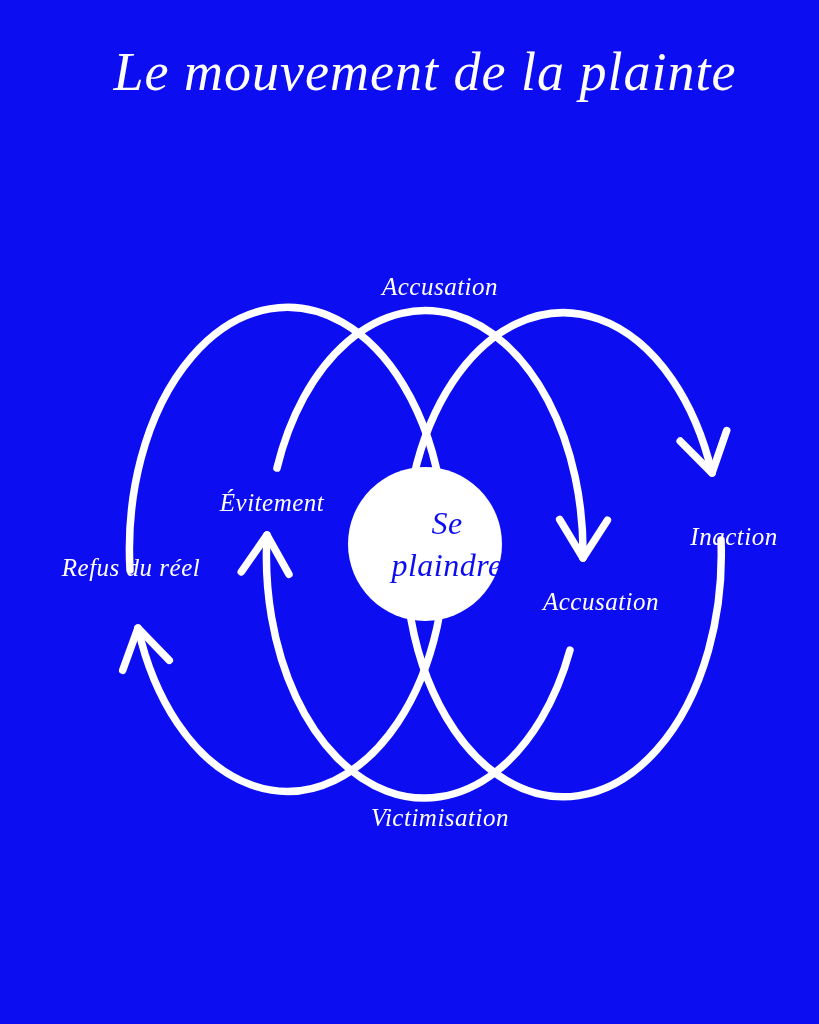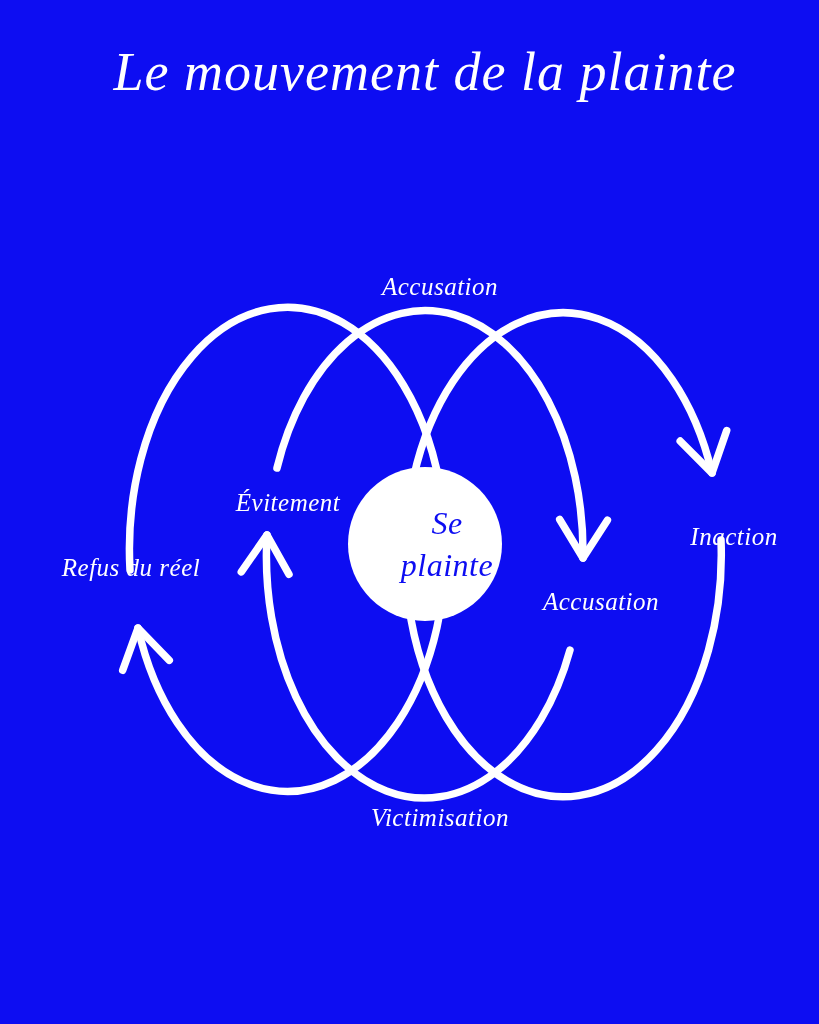--- a/index.html
+++ b/index.html
@@ -98,20 +98,20 @@
   <div class="node-label" style="left:440px; top:287px;">Accusation</div>
 
   <div class="node-label" style="left:734px; top:537px;">Inaction</div>
 
   <div class="node-label" style="left:601px; top:602px;">Accusation</div>
 
   <div class="node-label" style="left:440px; top:818px;">Victimisation</div>
 
   <div class="node-label" style="left:131px; top:568px;">Refus du réel</div>
 
-  <div class="node-label" style="left:288px; top:503px;">Évitement</div>
+  <div class="node-label" style="left:272px; top:503px;">Évitement</div>
 
   <div class="center-label">
     <span>Se</span>
-    <span>plainte</span>
+    <span>plaindre</span>
   </div>
 
 </div>
 
 </body></html>

